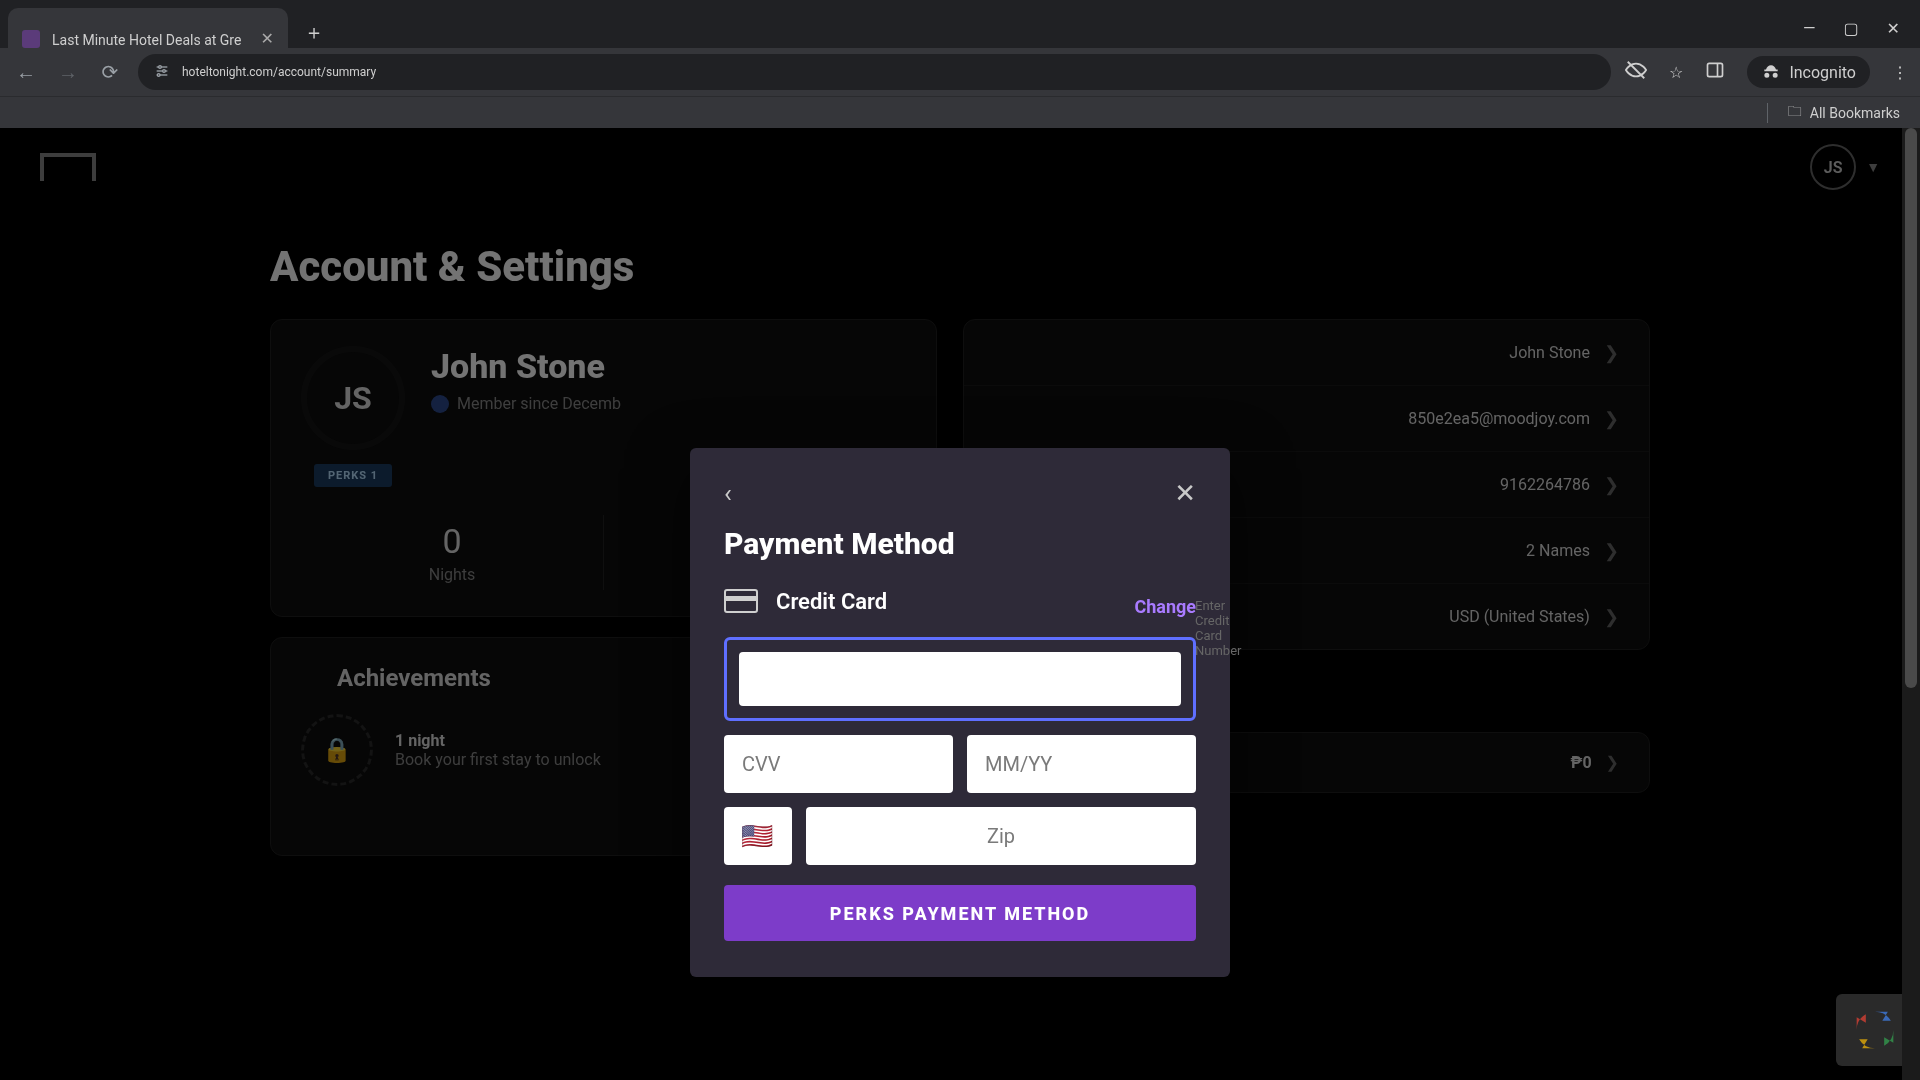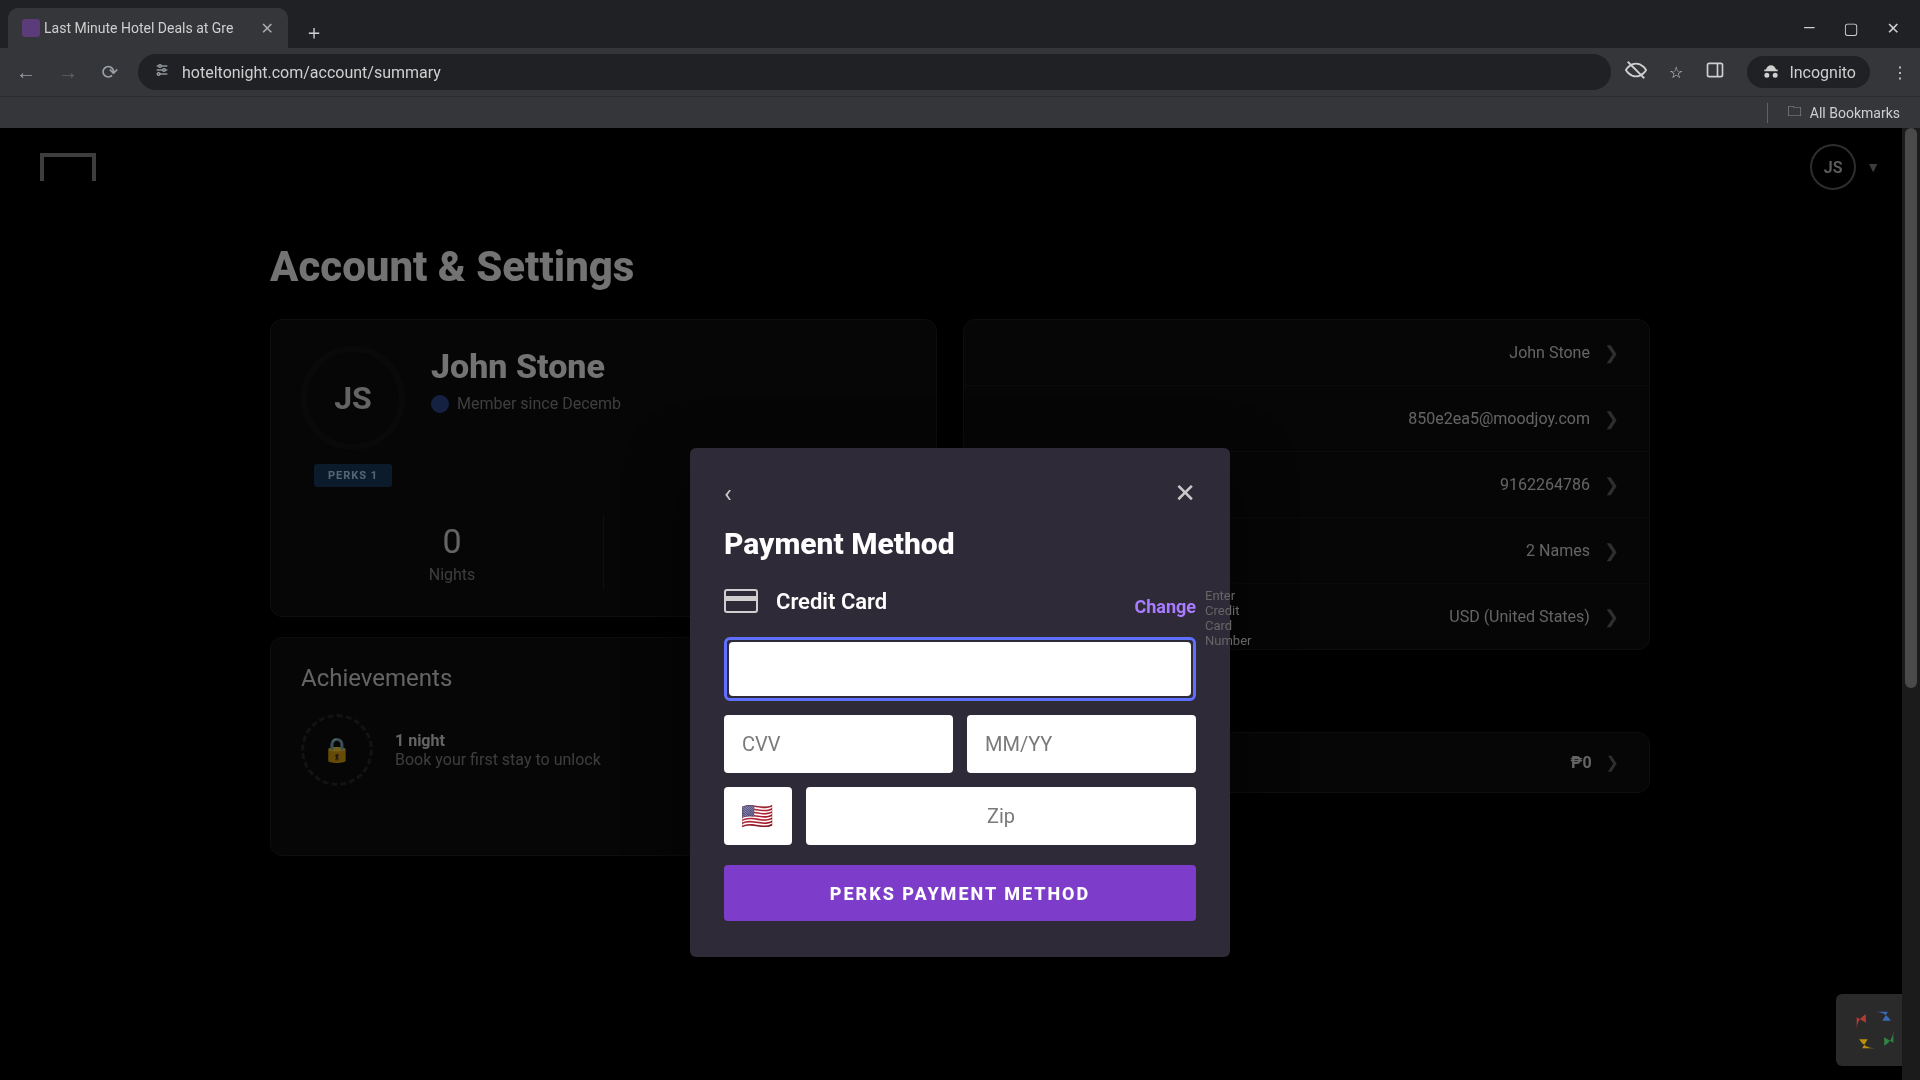--- a/index.html
+++ b/index.html
@@ -1,30 +1,30 @@
 <!DOCTYPE html>
 <html><head>
 <meta charset="utf-8">
 <style>
   * { margin:0; padding:0; box-sizing:border-box; font-family: -apple-system, BlinkMacSystemFont, "Segoe UI", Roboto, sans-serif; }
   html,body { width:1920px; height:1080px; overflow:hidden; background:#202124; color:#e8eaed; }
 
   
   .browser-topbar { height:48px; background:#202124; display:flex; align-items:flex-end; padding:0 8px; }
-  .tab { display:flex; align-items:center; gap:4px; background:#35363a; height:40px; border-radius:10px 10px 0 0; padding:0 14px; min-width:280px; color:#cfcfcf; font-size:14px; }
+  .tab { display:flex; align-items:flex-end; gap:12px; background:#35363a; height:40px; border-radius:10px 10px 0 0; padding:0 14px; min-width:280px; color:#cfcfcf; font-size:14px; }
   .tab .favicon { width:18px; height:18px; background:#5b3b7a; border-radius:3px; }
   .tab .title { flex:1; white-space:nowrap; overflow:hidden; text-overflow:ellipsis; }
   .tab .close { color:#aaa; font-size:16px; cursor:pointer; }
   .new-tab { width:32px; height:32px; margin-left:10px; display:flex; align-items:center; justify-content:center; color:#cfcfcf; font-size:20px; cursor:pointer; }
   .win-controls { margin-left:auto; display:flex; gap:28px; padding:0 12px 10px; color:#cfcfcf; }
   .win-controls span { cursor:pointer; font-size:16px; }
 
   .addrbar { height:48px; background:#35363a; display:flex; align-items:center; padding:0 12px; gap:14px; }
   .nav-icn { width:28px; text-align:center; color:#9aa0a6; font-size:20px; cursor:pointer; }
-  .urlbox { flex:1; max-width: none; background:#202124; height:36px; border-radius:18px; display:flex; align-items:center; padding:16px 16px; color:#cfcfcf; font-size:16px; gap:12px; }
+  .urlbox { flex:1; max-width: none; background:#202124; height:36px; border-radius:18px; display:flex; align-items:center; padding:16px 16px; color:#cfcfcf; font-size:12px; gap:12px; }
   .urlbox .siteicon { color:#9aa0a6; }
   .addr-icons { display:flex; gap:22px; align-items:center; color:#cfcfcf; }
   .addr-icons .pill { display:flex; align-items:center; gap:8px; background:#202124; padding:6px 14px; border-radius:18px; }
   .bookmarks-bar { height:32px; background:#35363a; border-top:1px solid #2a2b2e; display:flex; justify-content:flex-end; align-items:center; padding:0 20px; color:#cfcfcf; font-size:14px; gap:8px;}
   .bookmarks-bar .sep { width:1px; height:20px; background:#5f6368; margin-right:12px; }
 
   
   .page { position:relative; height:calc(1080px - 48px - 48px - 32px); background:#000; }
   .page-scroll { position:absolute; inset:0; overflow:hidden; }
 
@@ -50,21 +50,21 @@
   .profile-name { font-size:34px; font-weight:800; color:#fff; }
   .member-since { color:#8a8a8a; margin-top:8px; display:flex; align-items:center; gap:8px; }
   .verify-badge { width:18px; height:18px; border-radius:50%; background:#2e4b8f; display:inline-block;}
   .perks-badge { margin-top:14px; display:inline-block; background:#1b3d63; color:#b9e1ff; font-size:11px; letter-spacing:1px; padding:5px 14px; border-radius:3px; font-weight:700;}
   .stats-row { display:flex; margin-top:28px; }
   .stat { flex:1; text-align:center; padding:6px 0; }
   .stat + .stat { border-left:1px solid #222; }
   .stat .num { font-size:34px; font-weight:400; color:#ddd; }
   .stat .lbl { color:#888; margin-top:4px; }
 
-  .achieve-title { font-size:24px; font-weight:400; color:#ddd; margin-bottom:22px; }
+  .achieve-title { font-size:24px; font-weight:700; color:#ddd; margin-bottom:22px;margin-left:36px; }
   .achieve-row { display:flex; align-items:center; gap:22px; }
   .lock-circ { width:72px; height:72px; border:3px dashed #2a2a2a; border-radius:50%; display:flex; align-items:center; justify-content:center; color:#555; font-size:24px;}
   .achieve-text .t1 { font-weight:700; color:#ddd; }
   .achieve-text .t2 { color:#888; }
   .viewall { text-align:right; margin-top:24px; color:#ddd; font-weight:600; cursor:pointer; }
 
   .settings-list { background:#0e0e0e; border:1px solid #1f1f1f; border-radius:12px; }
   .setting-row { display:flex; align-items:center; padding:22px 30px; border-bottom:1px solid #1a1a1a; cursor:pointer; }
   .setting-row:last-child { border-bottom:none; }
   .setting-row .val { margin-left:auto; color:#ddd; }
@@ -84,21 +84,21 @@
   .modal-title { font-size:30px; font-weight:800; color:#fff; margin-bottom:24px; }
 
   .cc-row { display:flex; align-items:center; gap:18px; margin-bottom:20px; }
   .cc-icon { width:34px; height:24px; border:2px solid #cfcfcf; border-radius:3px; position:relative; }
   .cc-icon::after{ content:""; position:absolute; left:0; right:0; top:5px; height:5px; background:#cfcfcf;}
   .cc-label { font-size:22px; color:#fff; font-weight:600; }
   .change-link { margin-left:auto; color:#a97bff; font-weight:700; font-size:18px; cursor:pointer;margin-top:11px; }
 
   .field { background:#fff; border-radius:4px; height:58px; padding:0 18px; font-size:20px; color:#555; border:none; width:100%; }
   .field::placeholder { color:#7a7a7a; }
-  .cc-number-wrap { border:3px solid #5f6fff; border-radius:6px; padding:2px; margin-bottom:14px; }
+  .cc-number-wrap { border:3px solid #5f6fff; border-radius:6px; padding:12px; margin-bottom:14px; }
   .cc-number-wrap .floating { position:absolute; margin-top:-54px; margin-left:14px; font-size:13px; color:#666; }
   .cc-number { height:54px; }
 
   .two-col { display:flex; gap:14px; margin-bottom:14px; }
   .two-col .field { flex:1; }
   .zip-row { display:flex; gap:14px; margin-bottom:20px; }
   .flag-box { width:68px; height:58px; background:#fff; border-radius:4px; display:flex; align-items:center; justify-content:center; font-size:26px;}
   .save-btn { width:100%; height:56px; background:#7d3cc9; color:#fff; font-size:18px; font-weight:800; letter-spacing:2px; border:none; border-radius:4px; cursor:pointer; }
 
   .recaptcha { position:absolute; right:6px; bottom:14px; width:78px; height:72px; background:#2a2a2a; border-radius:6px 0 0 6px; display:flex; align-items:center; justify-content:center; }

